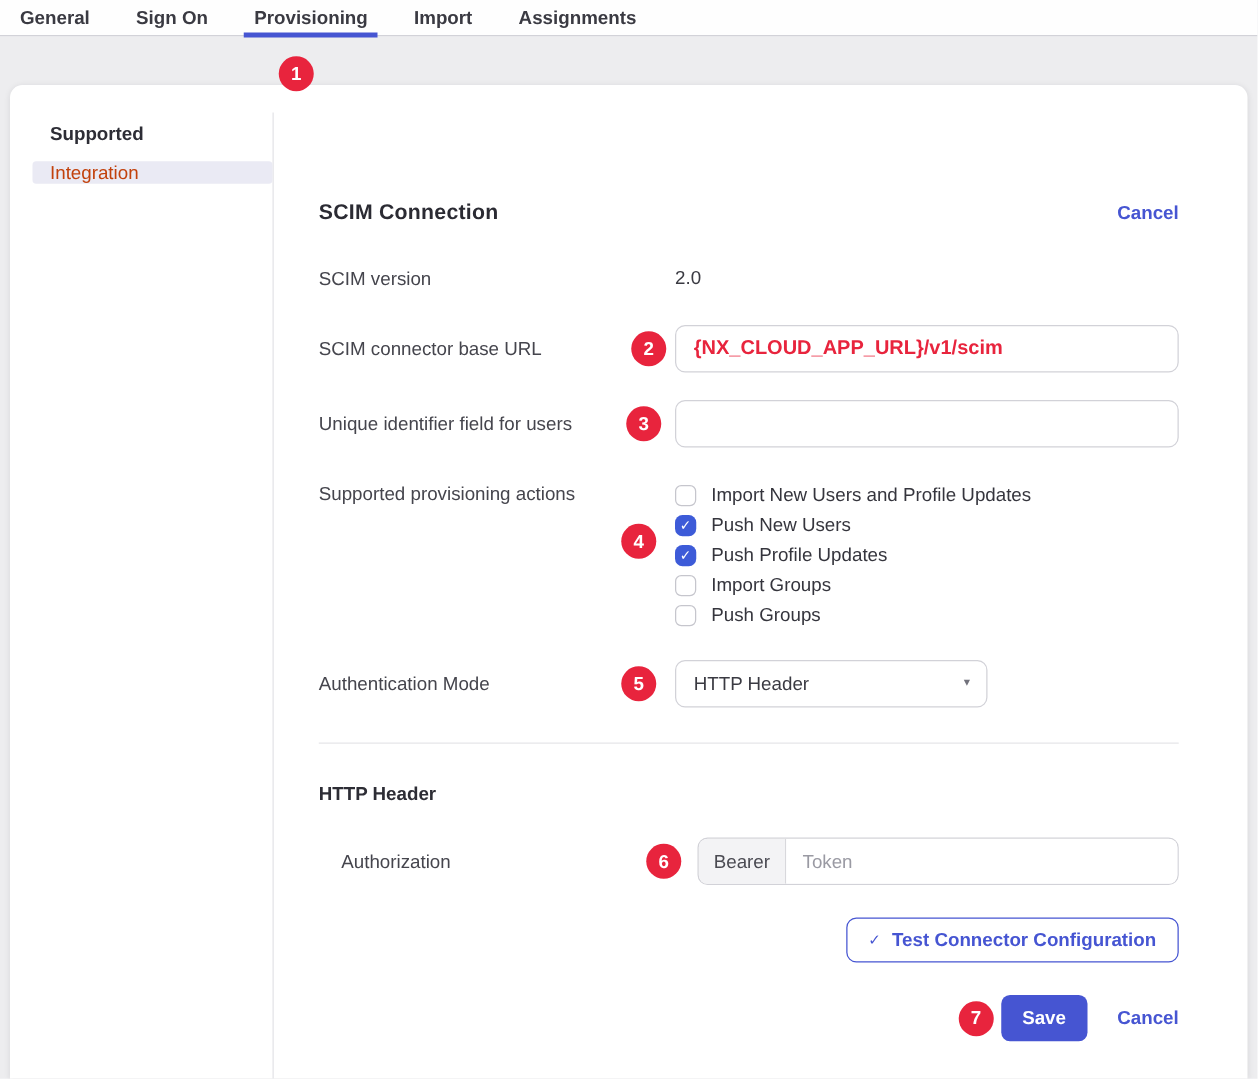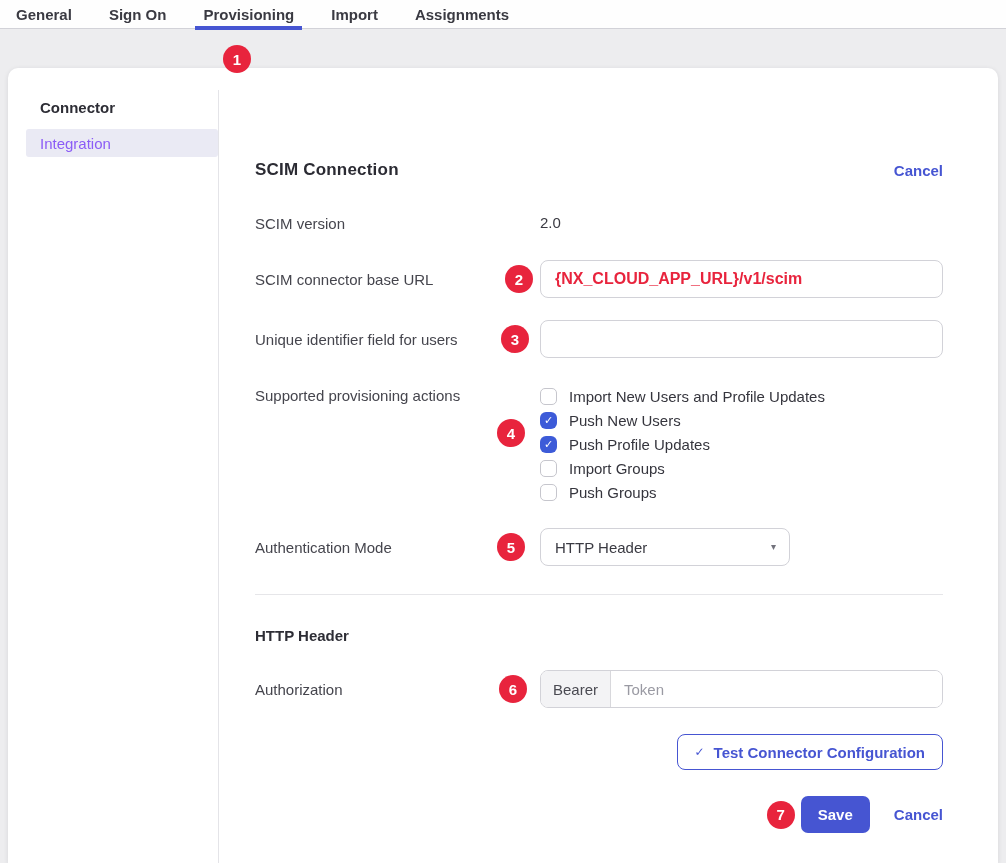--- a/index.html
+++ b/index.html
@@ -39,24 +39,24 @@
     position:absolute; left:210px; top:22px; bottom:0; width:1px;
     background:#e4e4e8;
   }
 
   
   .sidebar { position:absolute; left:0; top:0; width:210px; }
   .sidebar-heading {
     margin:31px 0 0 32px; font-size:15px; font-weight:600; color:#2d2d35;
   }
   .sidebar-item {
-    margin:13px 0 0 18px; width:192px; height:28px;
+    margin:13px 0 0 18px; width:192px; height:18px;
     display:flex; align-items:center; padding-left:14px;
     background:#eaeaf4; border-radius:3px;
-    font-size:15px; color:#8b5cf6; cursor:pointer;
+    font-size:15px; color:#c2410c; cursor:pointer;
   }
 
   
   .content {
     position:absolute; left:210px; top:0; right:0; bottom:0;
     padding:0 55px 0 37px;
   }
   .section-head {
     margin-top:92px; display:flex; justify-content:space-between; align-items:center;
   }
@@ -100,21 +100,21 @@
     font-size:15px; color:#3a3a42; background:#fff; cursor:pointer;
   }
   .select-caret {
     position:absolute; right:13px; top:50%; transform:translateY(-53%);
     font-size:10px; color:#72727c;
   }
 
   .hdivider { margin-top:28px; border-top:1px solid #e6e6e9; }
   .subsection-title { margin-top:32px; font-size:15px; font-weight:700; color:#2d2d35; }
 
-  .row-authz { margin-top:26px; }
+  .row-authz { margin-top:26px;margin-left:18px; }
   .input-group {
     display:flex; height:38px; border:1px solid #d2d2d8; border-radius:8px;
     overflow:hidden; background:#fff;
   }
   .input-prefix {
     flex:none; width:70px; background:#f3f3f5; border-right:1px solid #d8d8dc;
     display:flex; align-items:center; justify-content:center;
     font-size:15px; color:#4a4a52;
   }
   .input-group input {
@@ -166,21 +166,21 @@
   <div class="tab">Import</div>
   <div class="tab">Assignments</div>
 </div>
 
 <div class="badge badge-abs" id="badge1">1</div>
 
 <div class="card">
   <div class="vdivider"></div>
 
   <div class="sidebar">
-    <div class="sidebar-heading">Connector</div>
+    <div class="sidebar-heading">Supported</div>
     <div class="sidebar-item">Integration</div>
   </div>
 
   <div class="content">
 
     <div class="section-head">
       <div class="section-title">SCIM Connection</div>
       <a class="link">Cancel</a>
     </div>
 

